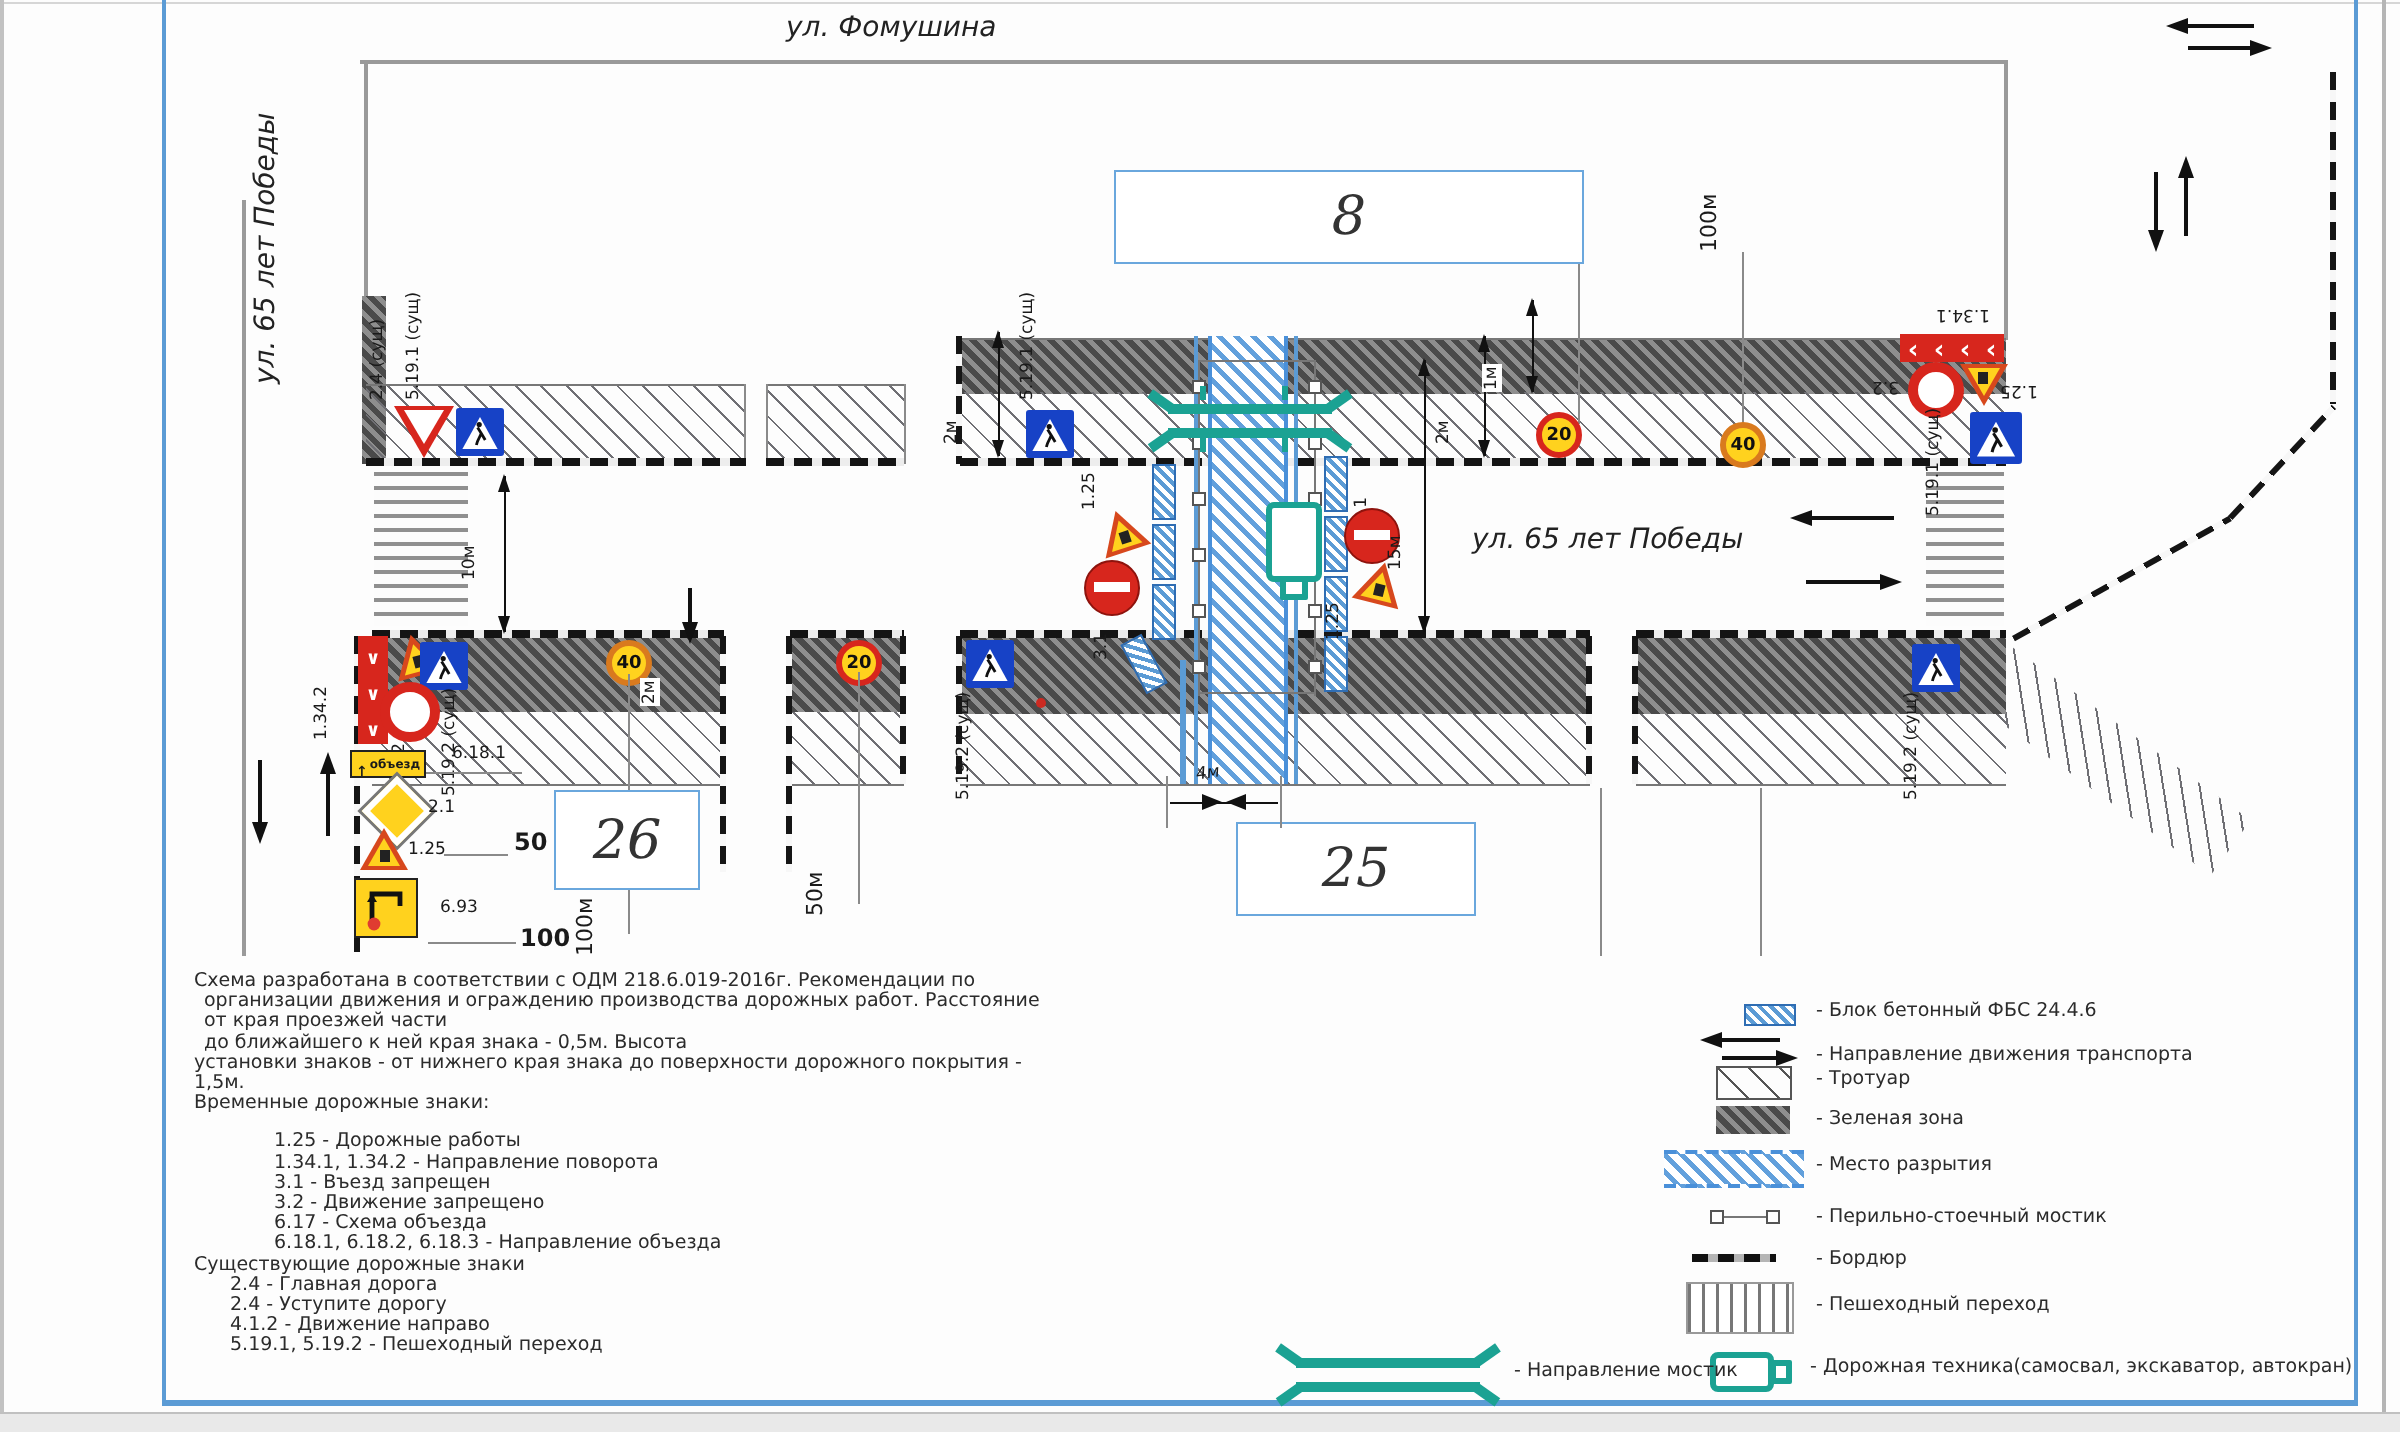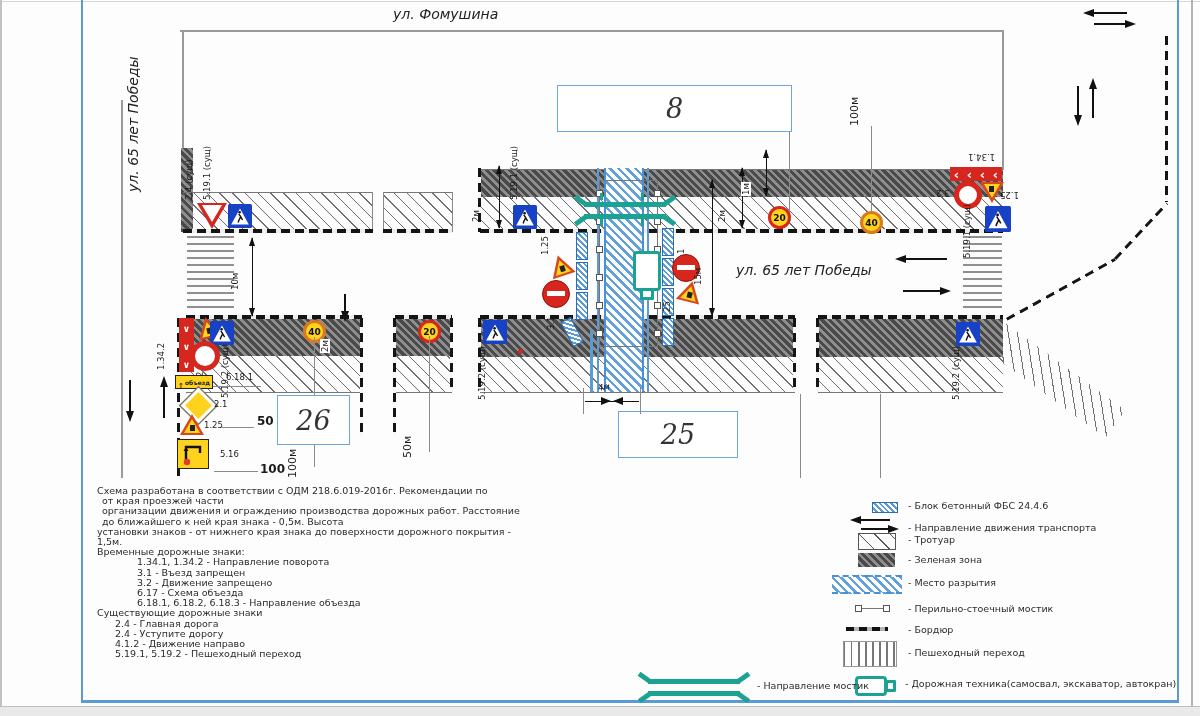--- a/index.html
+++ b/index.html
@@ -308,21 +308,21 @@
     </div>
   <div class="lab" style="left:204px;top:420px;">1.25</div>
   <div class="hthin" style="left:222px;top:427px;width:32px;"></div>
   <div class="lab big" style="left:257px;top:416px;">50</div>
   <svg class="abs" style="left:177px;top:439px;" width="32" height="30" viewBox="0 0 32 30">
       <rect x="0.5" y="0.5" width="31" height="29" fill="#ffd21e" stroke="#222"></rect>
       <path d="M9 24 V8 H23 V14" fill="none" stroke="#111" stroke-width="2.4"></path>
       <path d="M9 8 l-2.5 4 h5 Z" fill="#111"></path>
       <circle cx="10" cy="23" r="3.2" fill="#e03c31"></circle>
     </svg>
-  <div class="lab" style="left:220px;top:449px;">5.16</div>
+  <div class="lab" style="left:220px;top:449px;">6.93</div>
   <div class="hthin" style="left:214px;top:471px;width:44px;"></div>
   <div class="lab big" style="left:260px;top:464px;">100</div>
 
   <div class="spd rim40" style="left:303px;top:320px;">40</div>
   <div class="lab vlab" style="left:330px;top:343px;background:#fff;padding:0 1px;">2м</div>
   <div class="vthin" style="left:314px;top:337px;height:130px;"></div>
   <div class="ar v d" style="left:344px;top:294px;height:18px;"></div>
   <div class="spd rim20" style="left:418px;top:320px;">20</div>
   <div class="vthin" style="left:429px;top:336px;height:116px;"></div>
   <div class="lab vlab" style="left:298px;top:468px;font-size:11px;">100м</div>
@@ -354,25 +354,26 @@
   <svg class="abs" style="left:956px;top:322px;" width="24" height="24" viewBox="0 0 24 24">
       <rect width="24" height="24" rx="1.5" fill="#1742c6"></rect>
       <path d="M3.2 20.5 L12 4.5 L20.8 20.5 Z" fill="#fff"></path>
       <path d="M10.2 18.5 C10.8 15.5 12 14.8 12.6 12.6 M12.6 12.6 L10.8 9.8 M12.6 12.6 L14.6 16" stroke="#111" stroke-width="1.4" fill="none"></path>
       <circle cx="11.6" cy="8.3" r="1.3" fill="#111"></circle>
     </svg>
   <div class="lab vlab" style="left:961px;top:390px;">5.19.2 (сущ)</div>
 
   <div class="notes">
     <div class="note-line">Схема разработана в соответствии с ОДМ 218.6.019-2016г. Рекомендации по</div>
+    <div class="note-line i1">организации движения и ограждению производства дорожных работ. Расстояние</div>
     <div class="note-line i1">от края проезжей части</div>
-    <div class="note-line i1">организации движения и ограждению производства дорожных работ. Расстояние</div>
     <div class="note-line i1">до ближайшего к ней края знака - 0,5м. Высота</div>
     <div class="note-line">установки знаков - от нижнего края знака до поверхности дорожного покрытия - 1,5м.</div>
     <div class="note-line">Временные дорожные знаки:</div>
+    <div class="note-line i2 gap">1.25 - Дорожные работы</div>
     <div class="note-line i2">1.34.1, 1.34.2 - Направление поворота</div>
     <div class="note-line i2">3.1 - Въезд запрещен</div>
     <div class="note-line i2">3.2 - Движение запрещено</div>
     <div class="note-line i2">6.17 - Схема объезда</div>
     <div class="note-line i2">6.18.1, 6.18.2, 6.18.3 - Направление объезда</div>
     <div class="note-line">Существующие дорожные знаки</div>
     <div class="note-line i3">2.4 - Главная дорога</div>
     <div class="note-line i3">2.4 - Уступите дорогу</div>
     <div class="note-line i3">4.1.2 - Движение направо</div>
     <div class="note-line i3">5.19.1, 5.19.2 - Пешеходный переход</div>

